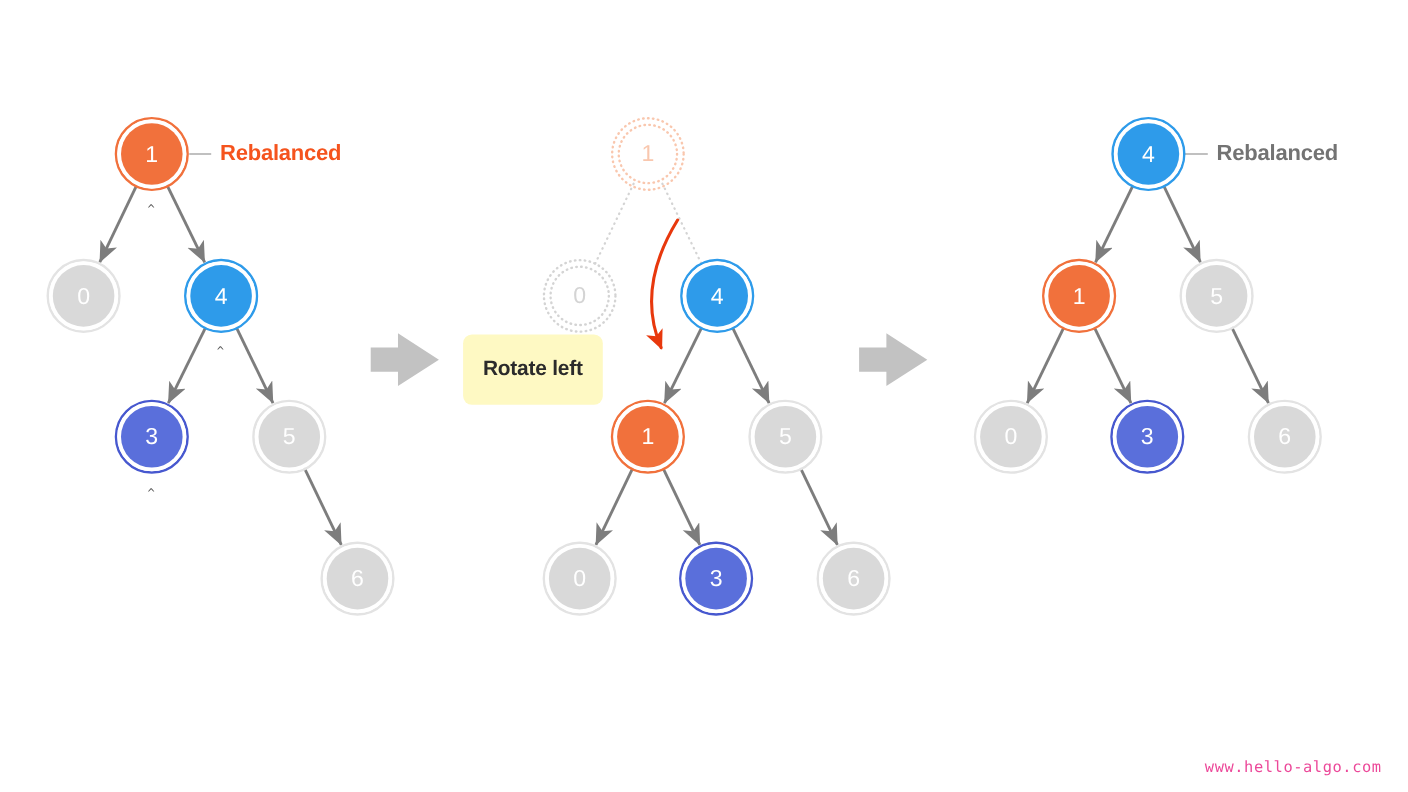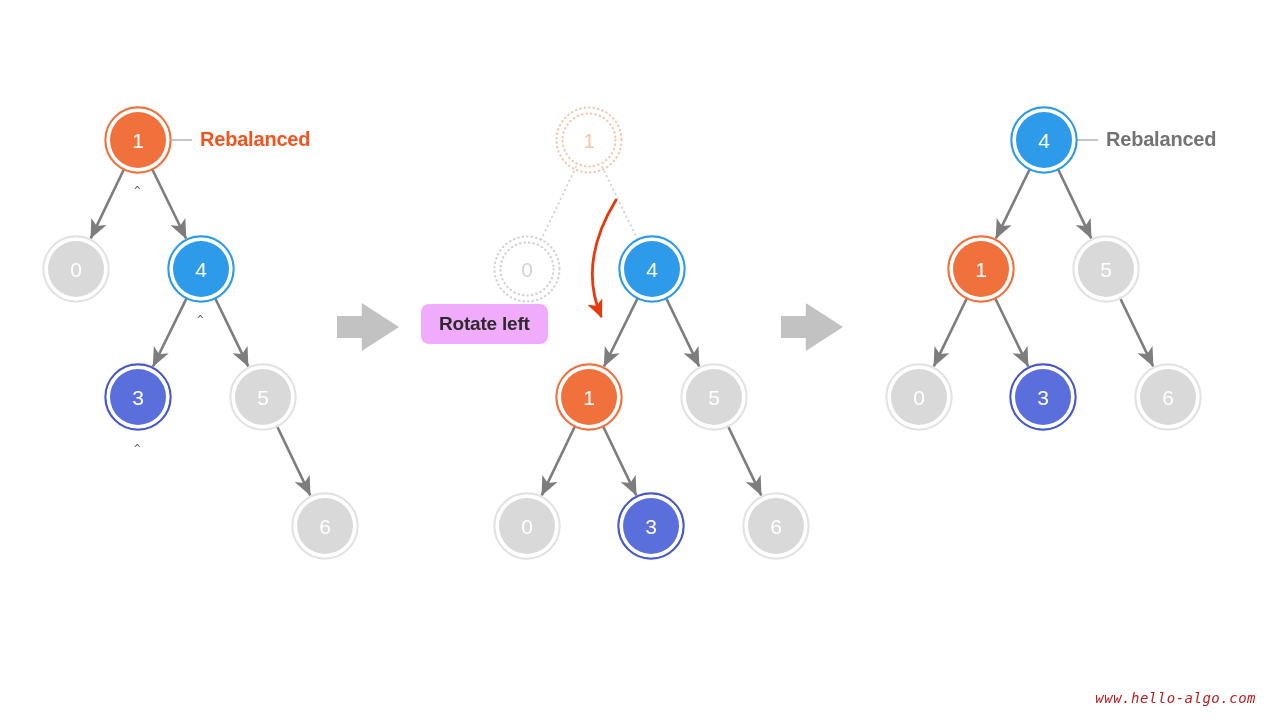--- a/index.html
+++ b/index.html
@@ -9,28 +9,28 @@
   }
   #stage{position:relative;width:1280px;height:720px;}
   #canvas{position:absolute;left:0;top:0;width:1280px;height:720px;}
   .lbl{position:absolute;white-space:nowrap;}
   .tag-label{font-weight:bold;font-size:20px;letter-spacing:-0.2px;}
   .caret{
     position:absolute;font-family:"DejaVu Sans Mono","Liberation Mono",monospace;
     font-size:11px;color:#5a5a5a;line-height:1;
   }
   .op-box{
-    position:absolute;background:#f0abfc;border-radius:8px;
-    padding:9px 18px;font-size:19px;font-weight:bold;color:#2b2b2b;
+    position:absolute;background:#fef9c3;border-radius:8px;
+    padding:21px 18px;font-size:19px;font-weight:bold;color:#2b2b2b;
     letter-spacing:-0.2px;
   }
   .watermark{
     position:absolute;right:24px;bottom:14px;
     font-family:"DejaVu Sans Mono","Liberation Mono",monospace;
-    font-size:14px;color:#b91c1c;letter-spacing:0.5px;font-style:italic;
+    font-size:14px;color:#ec4899;letter-spacing:0.5px;
   }
 </style>
 </head>
 <body>
 
 <div id="stage">
   <svg id="canvas" viewBox="0 0 1280 720">
     <defs>
       <marker id="arrowGray" markerWidth="9" markerHeight="9" refX="7.2" refY="3.2" orient="auto" markerUnits="strokeWidth">
         <path d="M0,0 L7.4,3.2 L0,6.4 L1.9,3.2 z" fill="#7d7d7d"></path>

